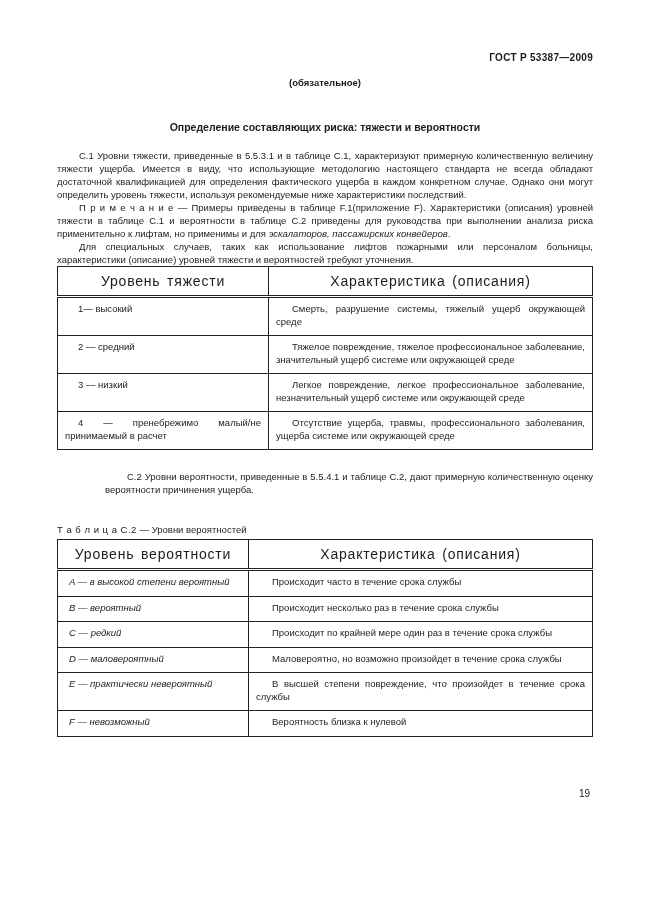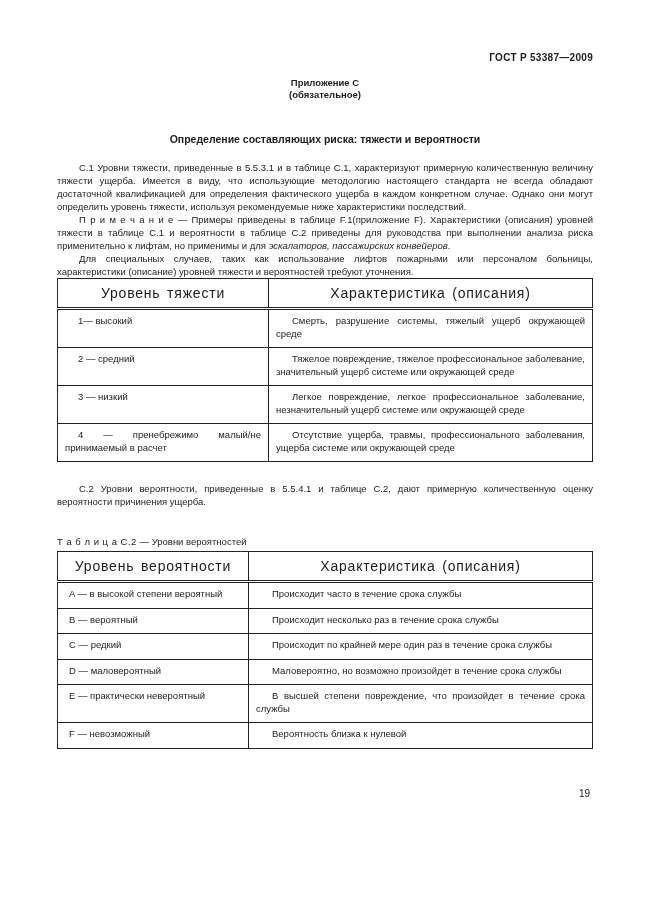--- a/index.html
+++ b/index.html
@@ -77,45 +77,45 @@
     padding: 5px 7px 7px 7px;
     margin-left: 27px;
   }
   table.gost-table td.level {
     text-indent: 13px;
     text-align: justify;
   }
   table.gost-table td.level-flat {
     text-indent: 4px;
     text-align: left;
+    font-style: italic;
   }
   table.gost-table td.desc {
     text-align: justify;
     text-indent: 16px;
   }
   .t1 .col-level { width: 211px; }
   .t2 .col-level { width: 191px; }
-  .sect-p { margin-top: 20px; }
+  .sect-p { margin-top: 20px; margin-left: 48px; }
   .cap2 { margin-top: 28px; }
   .page-number {
     position: absolute;
     top: 788px;
     right: 56px;
     font-size: 10px;
   }
 </style>
 </head>
 <body>
 
 <div class="page">
 
   <div class="gost-header">ГОСТ Р 53387—2009</div>
 
   <div class="annex-block">
-    <div>Приложение С</div>
     <div>(обязательное)</div>
   </div>
 
   <div class="main-heading">Определение составляющих риска: тяжести и вероятности</div>
 
   <p class="body-p">С.1 Уровни тяжести, приведенные в 5.5.3.1 и в таблице С.1, характеризуют примерную количественную величину тяжести ущерба. Имеется в виду, что использующие методологию настоящего стандарта не всегда обладают достаточной квалификацией для определения фактического ущерба в каждом конкретном случае. Однако они могут определить уровень тяжести, используя рекомендуемые ниже характеристики последствий.</p>
 
   <p class="body-p"><span>П р и м е ч а н и е — Примеры приведены в таблице F.1(приложение F). Характеристики (описания) уровней тяжести в таблице С.1 и вероятности  в таблице С.2 приведены для руководства при выполнении анализа риска применительно к лифтам, но применимы и для </span><span class="italic">эскалаторов, пассажирских конвейеров</span><span>.</span></p>
 
   <p class="body-p">Для  специальных случаев, таких как использование лифтов пожарными или персоналом больницы, характеристики (описание) уровней тяжести и вероятностей требуют уточнения.</p>

